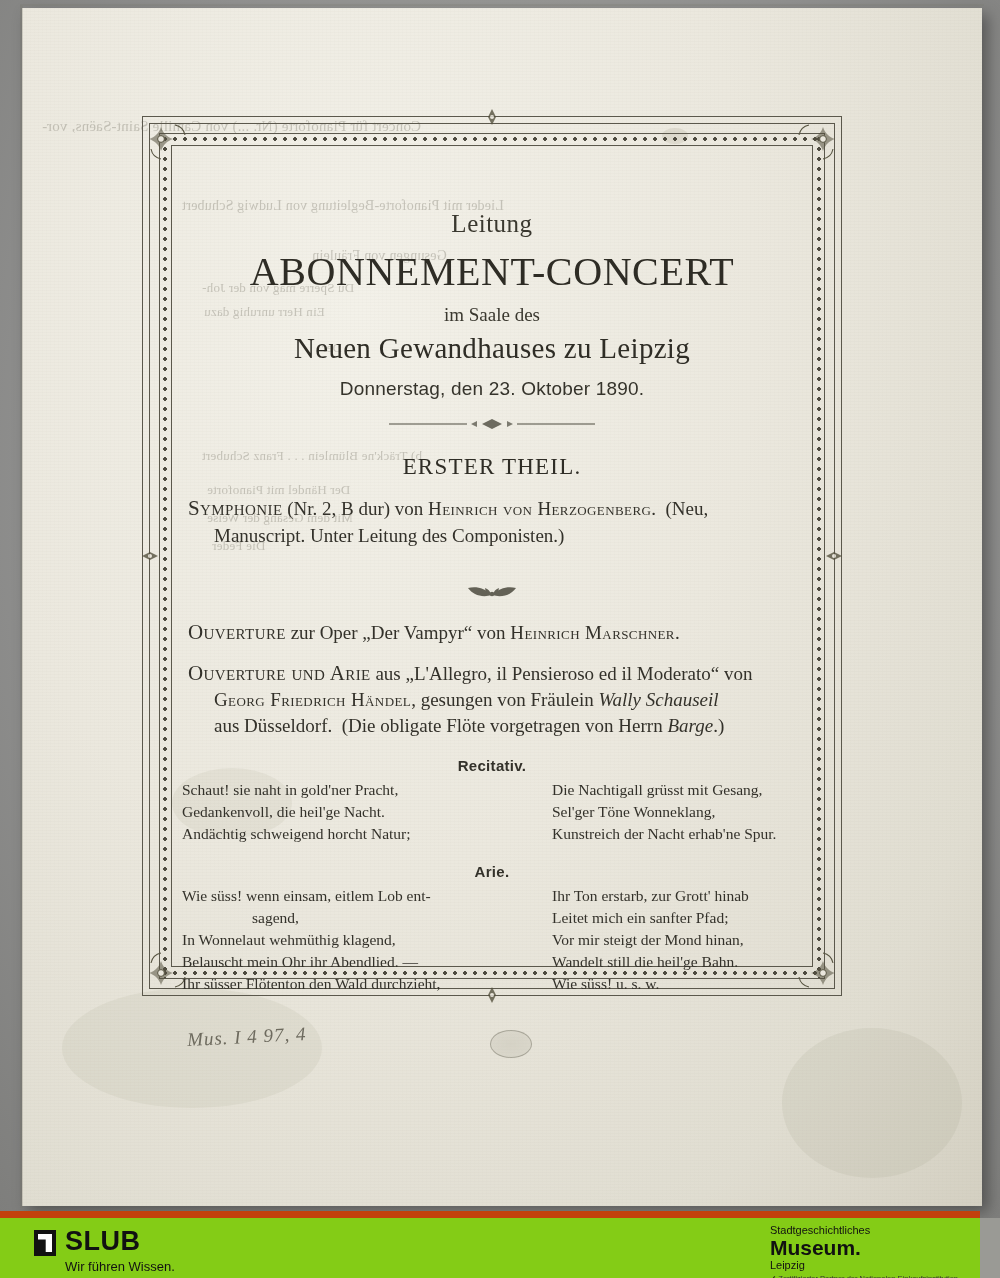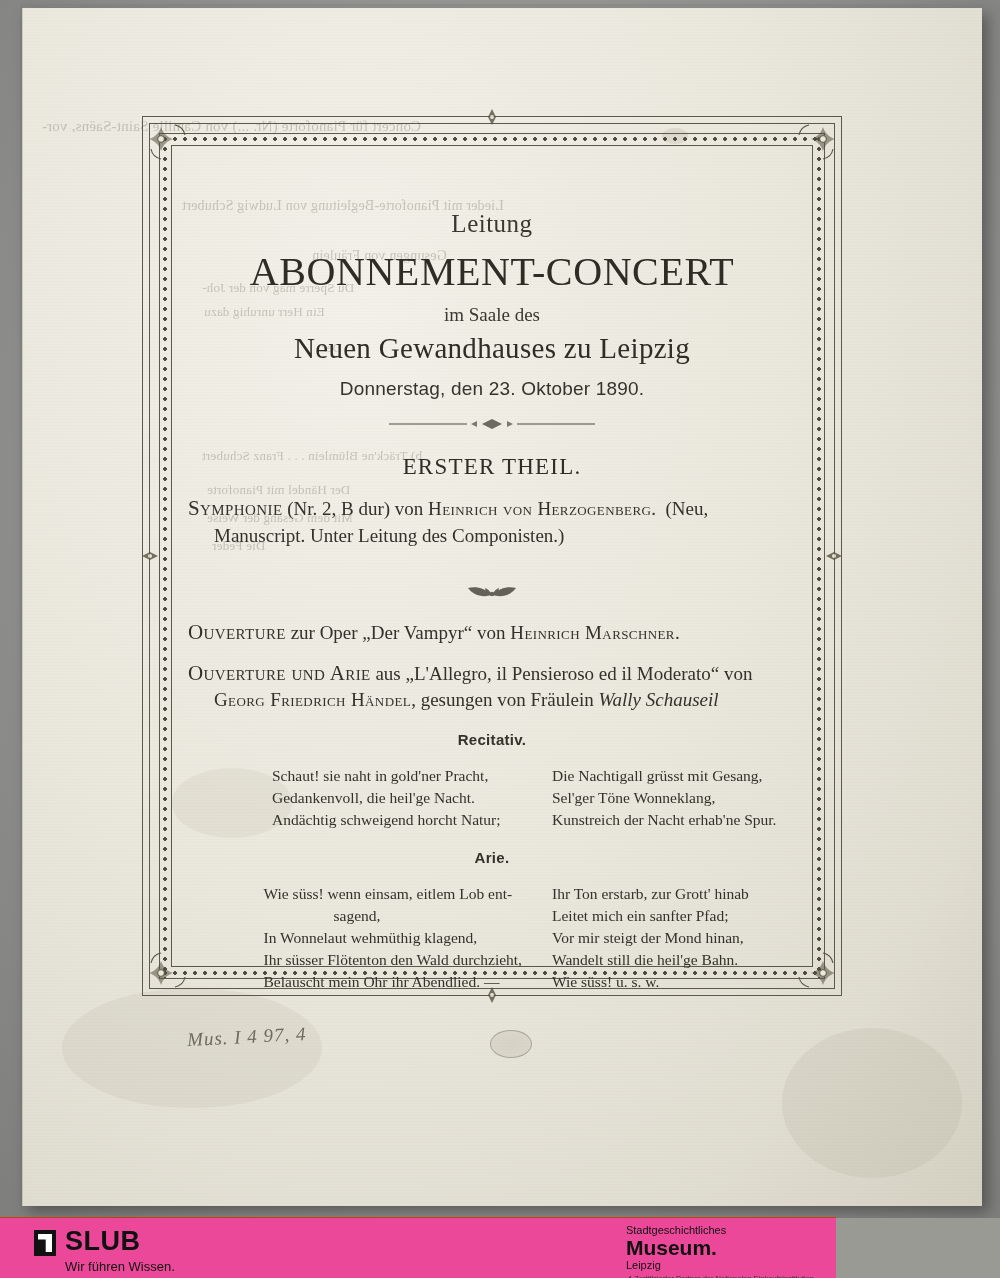--- a/index.html
+++ b/index.html
@@ -203,23 +203,23 @@
 
   .sub-head {
     font-family: "Liberation Sans", sans-serif;
     font-size: 15px;
     font-weight: bold;
     margin-top: 18px;
     letter-spacing: .3px;
   }
   .verse-grid {
     display: flex;
-    justify-content: flex-end;
-    gap: 30px;
-    margin-top: 17px;
+    justify-content: space-between;
+    gap: 19px;
+    margin-top: 5px;
     font-size: 15.5px;
     line-height: 1.42;
   }
   .verse-col {
     text-align: left;
     min-width: 250px;
   }
   .verse-col .ln { white-space: nowrap; }
   .verse-col .ln.ind { padding-left: 70px; }
 
@@ -244,24 +244,24 @@
     border-radius: 50%;
     border: 1px solid rgba(120,117,104,.5);
     background: radial-gradient(ellipse at 50% 50%, rgba(200,197,183,.55), rgba(160,157,143,.15));
   }
 
   
   #footer {
     position: absolute;
     left: 0;
     bottom: 0;
-    width: 836px;
+    width: 980px;
     height: 60px;
-    background: #ec4899;
-    border-top: 1px solid #c2410c;
+    background: #84cc16;
+    border-top: 7px solid #c2410c;
   }
   #slub-logo {
     position: absolute;
     left: 34px;
     top: 10px;
     display: flex;
     align-items: flex-start;
     gap: 9px;
   }
   .slub-mark {
@@ -428,20 +428,21 @@
 
 
       <div class="prog-line">
         <span class="sc" style="font-size:21px;">Ouverture</span> zur Oper „Der Vampyr“ von <span class="sc">Heinrich Marschner</span>.
         
       </div>
 
       <div class="prog-line" style="margin-top:12px;">
         <span class="sc" style="font-size:21px;">Ouverture und Arie</span> aus „L'Allegro, il Pensieroso ed il Moderato“ von
         <span class="indent2"><span class="sc">Georg Friedrich Händel</span>, gesungen von Fräulein <span class="it">Wally Schauseil</span></span>
+        <span class="indent2">aus Düsseldorf. &nbsp;(Die obligate Flöte vorgetragen von Herrn <span class="it">Barge</span>.)</span>
         
         
         
       </div>
 
       <div class="sub-head">Recitativ.</div>
       <div class="verse-grid">
         <div class="verse-col">
           <div class="ln">Schaut! sie naht in gold'ner Pracht,</div>
           <div class="ln">Gedankenvoll, die heil'ge Nacht.</div>
@@ -453,22 +454,22 @@
           <div class="ln">Kunstreich der Nacht erhab'ne Spur.</div>
         </div>
       </div>
 
       <div class="sub-head">Arie.</div>
       <div class="verse-grid">
         <div class="verse-col">
           <div class="ln">Wie süss! wenn einsam, eitlem Lob ent-</div>
           <div class="ln ind">sagend,</div>
           <div class="ln">In Wonnelaut wehmüthig klagend,</div>
+          <div class="ln">Belauscht mein Ohr ihr Abendlied. —</div>
           <div class="ln">Ihr süsser Flötenton den Wald durchzieht,</div>
-          <div class="ln">Belauscht mein Ohr ihr Abendlied. —</div>
         </div>
         <div class="verse-col">
           <div class="ln">Ihr Ton erstarb, zur Grott' hinab</div>
           <div class="ln">Leitet mich ein sanfter Pfad;</div>
           <div class="ln">Vor mir steigt der Mond hinan,</div>
           <div class="ln">Wandelt still die heil'ge Bahn.</div>
           <div class="ln">Wie süss! u. s. w.</div>
         </div>
       </div>
 

